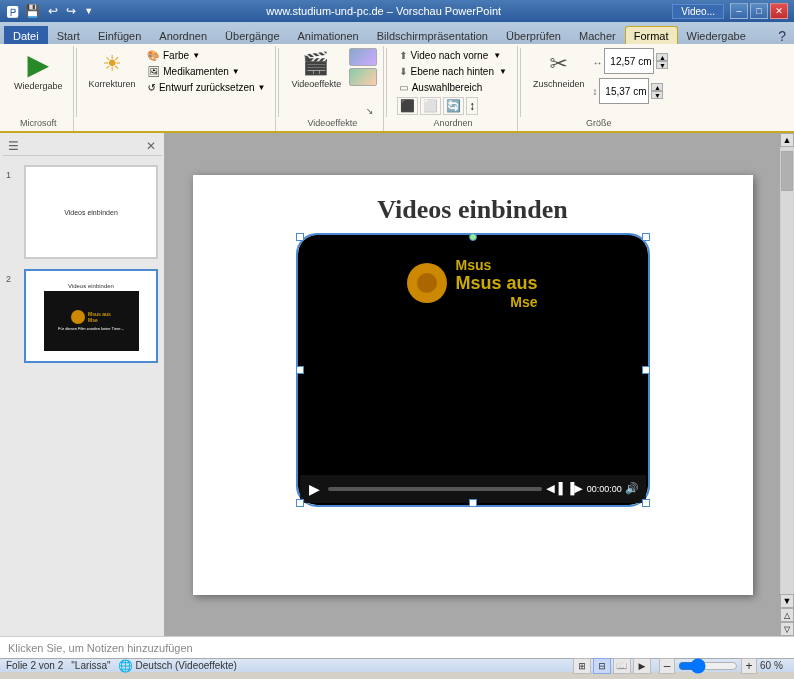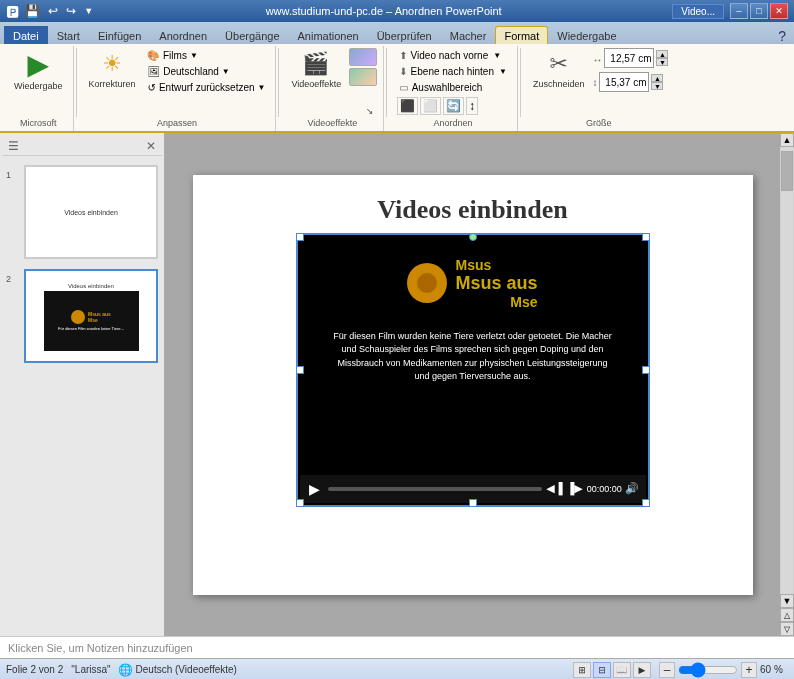--- a/index.html
+++ b/index.html
@@ -64,21 +64,21 @@
     .ribbon-btn-small {
       display: flex; align-items: center; gap: 3px;
       cursor: pointer; padding: 1px 3px; border-radius: 2px;
       border: 1px solid transparent; background: transparent; font-size: 10px;
       white-space: nowrap;
     }
     .ribbon-col { display: flex; flex-direction: column; gap: 1px; }
 
     
     .size-input-row { display: flex; align-items: center; gap: 2px; font-size: 10px; }
-    .size-input { width: 50px; height: 20px; border: 1px solid #999; font-size: 10px; text-align: right; padding: 0 2px; }
+    .size-input { width: 50px; height: 26px; border: 1px solid #999; font-size: 10px; text-align: right; padding: 0 2px; }
     .spin-btn { width: 12px; display: flex; flex-direction: column; }
     .spin-arrow { width: 12px; height: 8px; background: #e0e0e0; border: 1px solid #aaa; display: flex; align-items: center; justify-content: center; font-size: 7px; cursor: pointer; }
 
     
     .slide-panel {
       width: 165px; min-width: 165px;
       background: #e8e8e8;
       border-right: 1px solid #aaa;
       overflow-y: auto;
       padding: 4px 2px;
@@ -185,21 +185,21 @@
 
     
     .notes-bar {
       height: 22px; background: white; border-top: 1px solid #ccc;
       display: flex; align-items: center; padding: 0 8px;
       font-size: 11px; color: #888; cursor: pointer;
     }
 
     
     .status-bar {
-      height: 22px; background: linear-gradient(to bottom, #dce6f5, #c8d8ee);
+      height: 14px; background: linear-gradient(to bottom, #dce6f5, #c8d8ee);
       border-top: 1px solid #aaa;
       display: flex; justify-content: space-between;
       padding: 0 6px; font-size: 10px; color: #333;
     }
     .status-left { display: flex; align-items: center; gap: 8px; }
     .status-right { display: flex; align-items: center; gap: 4px; }
     .view-btn { 
       width: 18px; height: 16px; border: 1px solid #bbb; background: #e8e8e8;
       cursor: pointer; display: flex; align-items: center; justify-content: center; font-size: 9px;
     }
@@ -230,36 +230,37 @@
 <div class="title-bar">
   <div class="title-bar-left">
     <span style="font-size:14px;">🅿</span>
     <div class="quick-access" style="position:relative;left:0;display:flex;gap:4px;align-items:center;">
       <span class="qa-btn">💾</span>
       <span class="qa-btn">↩</span>
       <span class="qa-btn">↪</span>
       <span class="qa-btn" style="font-size:9px;">▼</span>
     </div>
   </div>
-  <div class="title-bar-center">www.studium-und-pc.de – Anordnen PowerPoint</div>
+  <div class="title-bar-center">www.studium-und-pc.de – Vorschau PowerPoint</div>
   <div class="title-bar-right">
     <div style="background:#3a6ab0;padding:1px 8px;font-size:10px;color:white;border:1px solid #5a8ad0;cursor:pointer;margin-right:4px;">Video...</div>
     <div class="win-btn">–</div>
     <div class="win-btn">□</div>
     <div class="win-btn close">✕</div>
   </div>
 </div>
 
 <div class="ribbon-tab-strip">
   <div class="ribbon-tab" style="background:#3060a8;color:white;border-radius:0;">Datei</div>
   <div class="ribbon-tab">Start</div>
   <div class="ribbon-tab">Einfügen</div>
   <div class="ribbon-tab">Anordnen</div>
   <div class="ribbon-tab">Übergänge</div>
   <div class="ribbon-tab">Animationen</div>
+  <div class="ribbon-tab">Bildschirmpräsentation</div>
   <div class="ribbon-tab">Überprüfen</div>
   <div class="ribbon-tab">Macher</div>
   <div class="ribbon-tab format-active">Format</div>
   <div class="ribbon-tab">Wiedergabe</div>
   <span style="margin-left:auto;color:#336;font-size:14px;cursor:pointer;padding-right:4px;">?</span>
 </div>
 
 <div class="ribbon-body" style="background:#faf8f0;border-bottom:2px solid #c8a820;">
 
   <div class="ribbon-group" style="min-width:55px;">
@@ -276,36 +277,35 @@
 
   <div class="ribbon-group" style="min-width:100px;">
     <div class="ribbon-group-content">
       <div class="ribbon-btn" style="min-width:40px;">
         <div style="font-size:22px;color:#e8a020;">☀</div>
         <div class="btn-label">Korrekturen</div>
       </div>
       <div class="ribbon-col">
         <div class="ribbon-btn-small">
           <span style="color:#e040e0;">🎨</span>
-          <span>Films</span>
+          <span>Farbe</span>
           <span style="font-size:8px;">▼</span>
         </div>
         <div class="ribbon-btn-small">
           <span>🖼</span>
-          <span>Deutschland</span>
+          <span>Medikamenten</span>
           <span style="font-size:8px;">▼</span>
         </div>
         <div class="ribbon-btn-small">
           <span>↺</span>
           <span>Entwurf zurücksetzen</span>
           <span style="font-size:8px;">▼</span>
         </div>
       </div>
     </div>
-    <div class="ribbon-group-label">Anpassen</div>
   </div>
 
   <div class="ribbon-divider"></div>
 
   <div class="ribbon-group" style="min-width:70px;">
     <div class="ribbon-group-content" style="justify-content:center;">
       <div class="ribbon-btn">
         <div style="font-size:22px;color:#4488cc;">🎬</div>
         <div class="btn-label">Videoeffekte</div>
       </div>
@@ -412,21 +412,21 @@
       </div>
     </div>
   </div>
 
   <div style="display:flex;flex:1;overflow:hidden;">
     <div class="canvas-area">
       <div class="slide-canvas">
 
         <div class="slide-title">Videos einbinden</div>
 
-        <div class="video-container selected" style="position:relative;">
+        <div class="video-container selected" style="position:relative;border-radius:19px;">
 
           <div class="handle handle-tl"></div>
           <div class="handle handle-tc"></div>
           <div class="handle handle-tr"></div>
           <div class="handle handle-ml"></div>
           <div class="handle handle-mr"></div>
           <div class="handle handle-bl"></div>
           <div class="handle handle-bc"></div>
           <div class="handle handle-br"></div>
 
@@ -434,21 +434,20 @@
             <div class="video-logo-area">
               <div class="video-circle">
                 <div class="video-circle-inner"></div>
               </div>
               <div style="display:flex;flex-direction:column;">
                 <span class="video-text-yellow">Msus</span>
                 <span class="video-text-yellow2">Msus aus</span>
                 <span class="video-text-yellow" style="text-align:right;">Mse</span>
               </div>
             </div>
-            <div class="video-description">Für diesen Film wurden keine Tiere verletzt oder getoetet. Die Macher und Schauspieler des Films sprechen sich gegen Doping und den Missbrauch von Medikamenten zur physischen Leistungssteigerung und gegen Tierversuche aus.</div>
           </div>
 
           <div class="video-controls">
             <button class="play-btn">▶</button>
             <div class="progress-bar-bg">
               <div class="progress-bar-fill"></div>
             </div>
             <span class="vol-icon">◀▐</span>
             <span class="vol-icon">▐▶</span>
             <span class="time-display">00:00:00</span>

